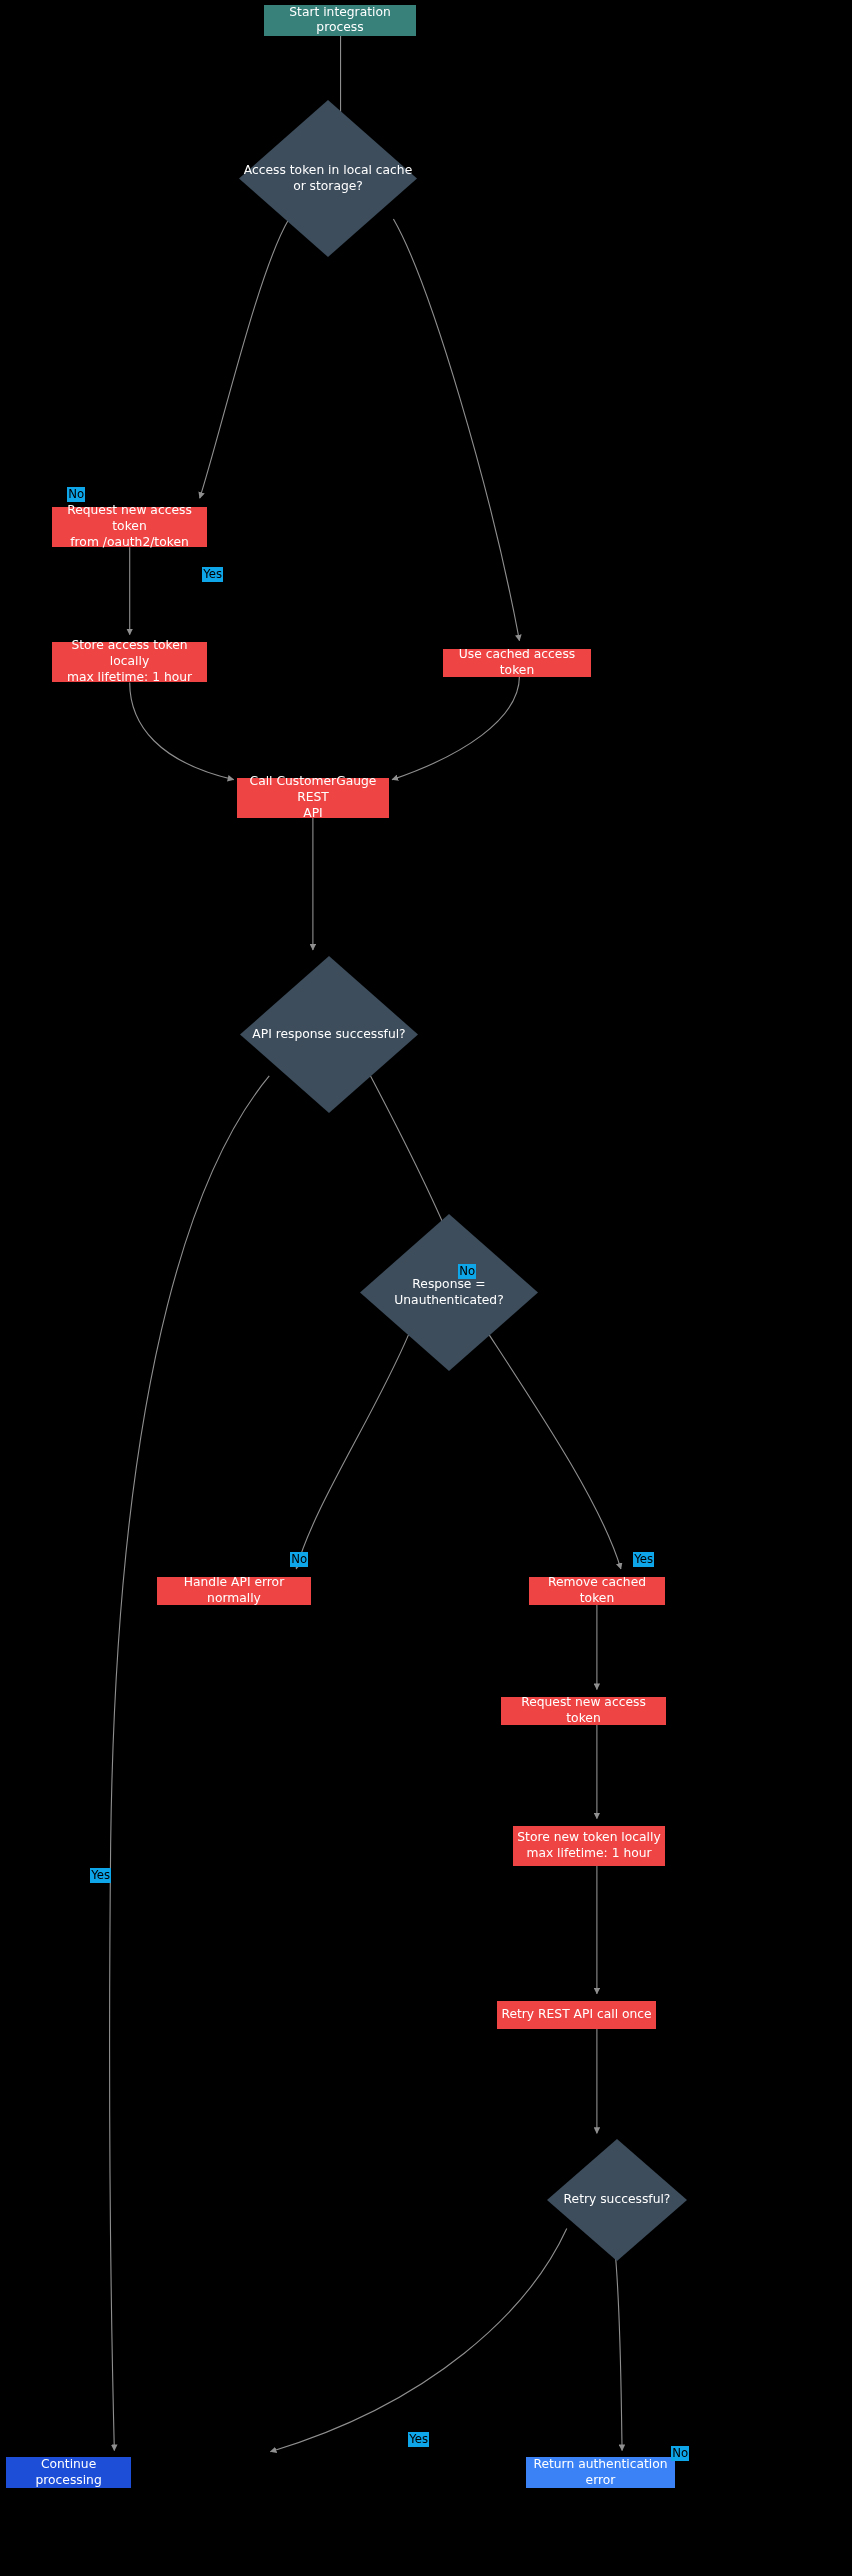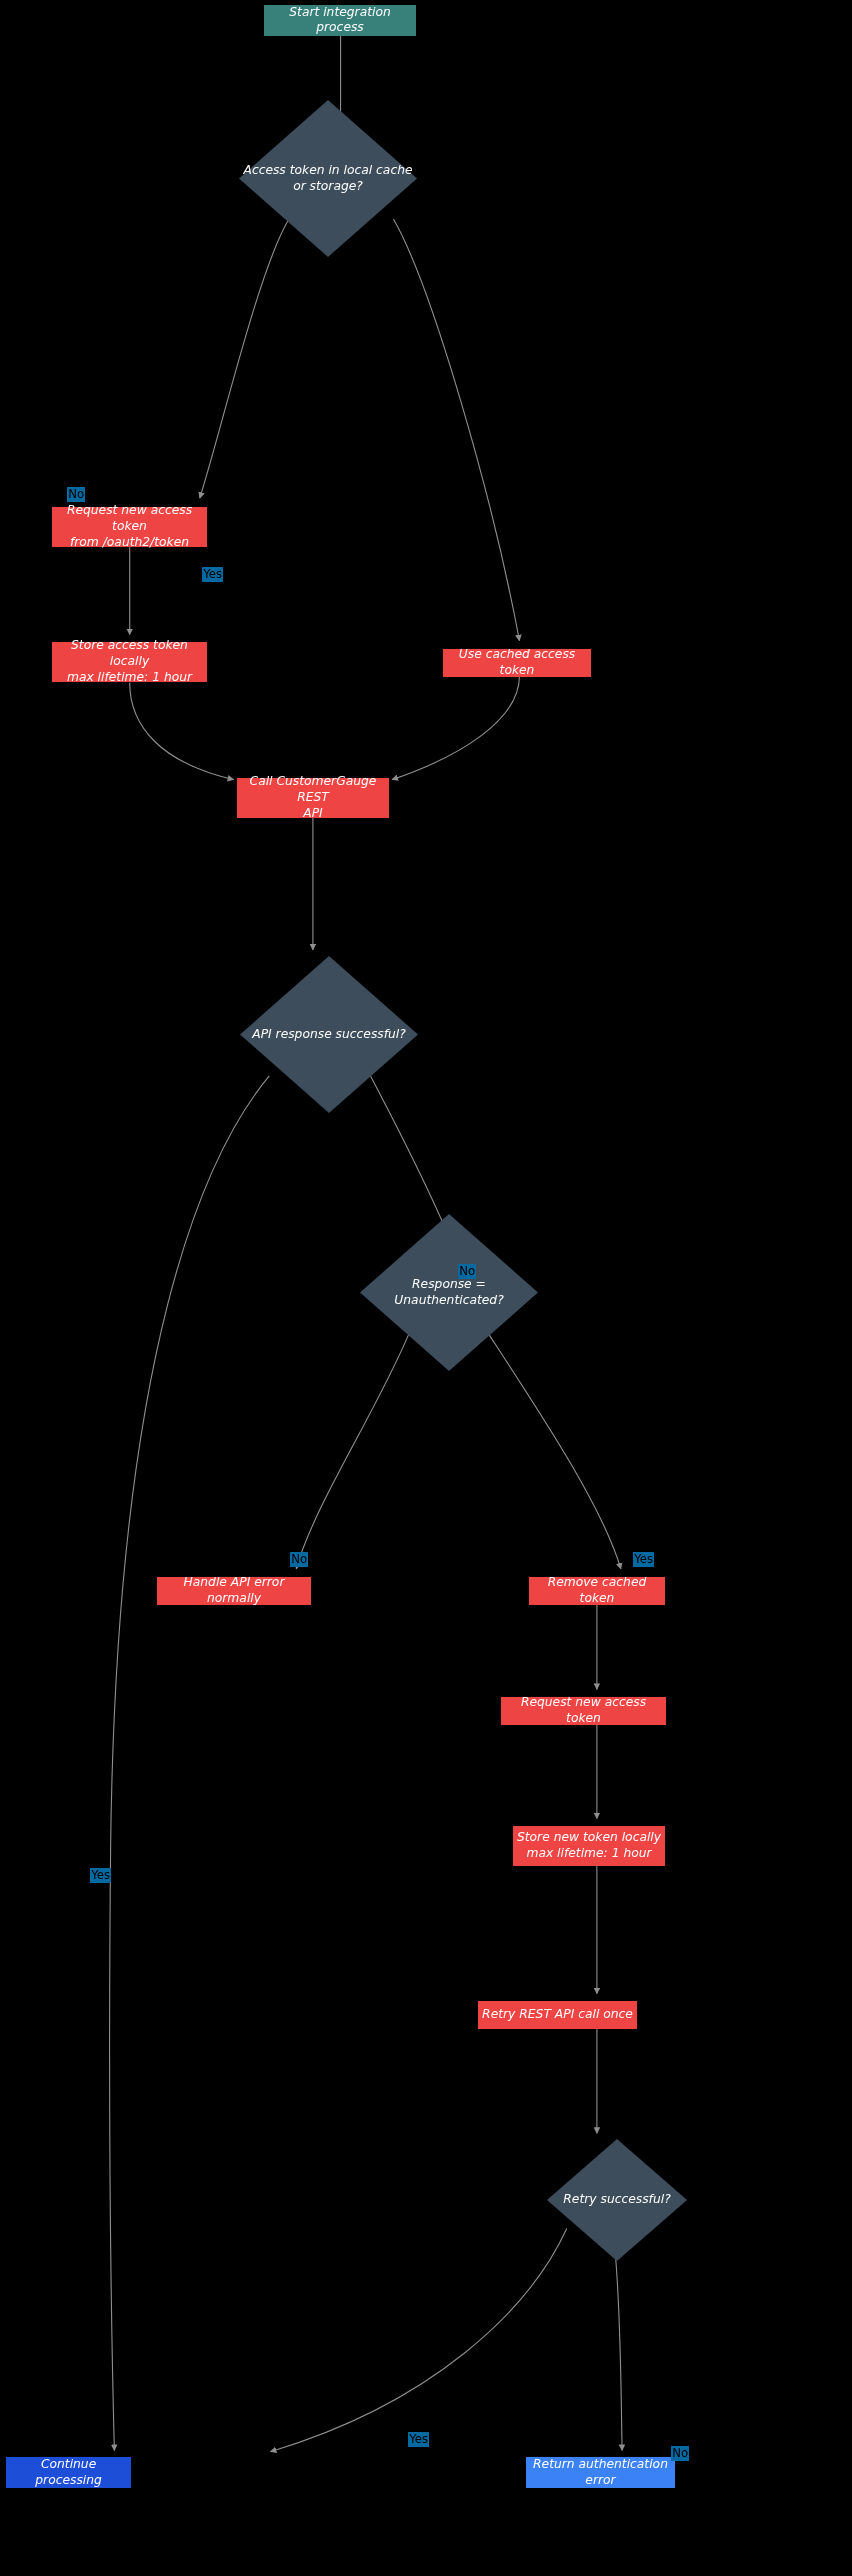--- a/index.html
+++ b/index.html
@@ -27,21 +27,20 @@
     position: absolute;
     box-sizing: border-box;
     display: flex;
     align-items: center;
     justify-content: center;
     text-align: center;
     color: #ffffff;
     line-height: 1.28;
     white-space: pre-line;
     z-index: 3;
-    font-style: italic;
   }
   .node.process {
     background: #ef4444;
   }
   .node.start {
     background: #37817a;
   }
   .node.terminal-ok {
     background: #1d4ed8;
   }
@@ -61,21 +60,21 @@
     clip-path: polygon(50% 0%, 100% 50%, 50% 100%, 0% 50%);
     z-index: 0;
   }
   .node .label {
     position: relative;
     z-index: 2;
     padding: 0 3.7px;
   }
   .edge-label {
     position: absolute;
-    background: #0369a1;
+    background: #0ea5e9;
     color: #000000;
     font-size: 11.7px;
     line-height: 1.15;
     padding: 0.6px 1.2px;
     z-index: 5;
     font-family: "DejaVu Sans", "Liberation Sans", sans-serif;
     white-space: nowrap;
   }
 </style>
 </head>
@@ -121,21 +120,21 @@
       <div class="node process" style="left: 237px; top: 778px; width: 152px; height: 40px; font-size: 12.3px; align-items: center;"><span class="label">Call CustomerGauge REST
 API</span></div>
       <div class="node decision" style="left: 240px; top: 956px; width: 178px; height: 157px; font-size: 12.3px;"><div class="diamond-shape" style="background: rgb(61, 77, 92);"></div><span class="label">API response successful?</span></div>
       <div class="node decision" style="left: 360px; top: 1214px; width: 178px; height: 157px; font-size: 12.3px;"><div class="diamond-shape" style="background: rgb(61, 77, 92);"></div><span class="label">Response =
 Unauthenticated?</span></div>
       <div class="node process" style="left: 157px; top: 1577px; width: 154px; height: 28px; font-size: 12.3px; align-items: center;"><span class="label">Handle API error normally</span></div>
       <div class="node process" style="left: 529px; top: 1577px; width: 136px; height: 28px; font-size: 12.3px;"><span class="label">Remove cached token</span></div>
       <div class="node process" style="left: 501px; top: 1697px; width: 165px; height: 28px; font-size: 12.3px;"><span class="label">Request new access token</span></div>
       <div class="node process" style="left: 513px; top: 1826px; width: 152px; height: 40px; font-size: 12.3px;"><span class="label">Store new token locally
 max lifetime: 1 hour</span></div>
-      <div class="node process" style="left: 478px; top: 2001px; width: 159px; height: 28px; font-size: 12.3px;"><span class="label">Retry REST API call once</span></div>
+      <div class="node process" style="left: 497px; top: 2001px; width: 159px; height: 28px; font-size: 12.3px;"><span class="label">Retry REST API call once</span></div>
       <div class="node decision" style="left: 547px; top: 2139px; width: 140px; height: 122px; font-size: 12.3px;"><div class="diamond-shape" style="background: rgb(61, 77, 92);"></div><span class="label">Retry successful?</span></div>
       <div class="node terminal-ok" style="left: 6.1px; top: 2457px; width: 125px; height: 31px; font-size: 12.3px;"><span class="label">Continue processing</span></div>
       <div class="node terminal-err" style="left: 526px; top: 2457px; width: 149px; height: 31px; font-size: 12.3px;"><span class="label">Return authentication error</span></div>
     </div>
   <div id="labels-layer">
       <div class="edge-label" style="left: 67px; top: 487px;">No</div>
       <div class="edge-label" style="left: 202px; top: 567px;">Yes</div>
       <div class="edge-label" style="left: 458px; top: 1264px;">No</div>
       <div class="edge-label" style="left: 90px; top: 1868px;">Yes</div>
       <div class="edge-label" style="left: 290px; top: 1552px;">No</div>

